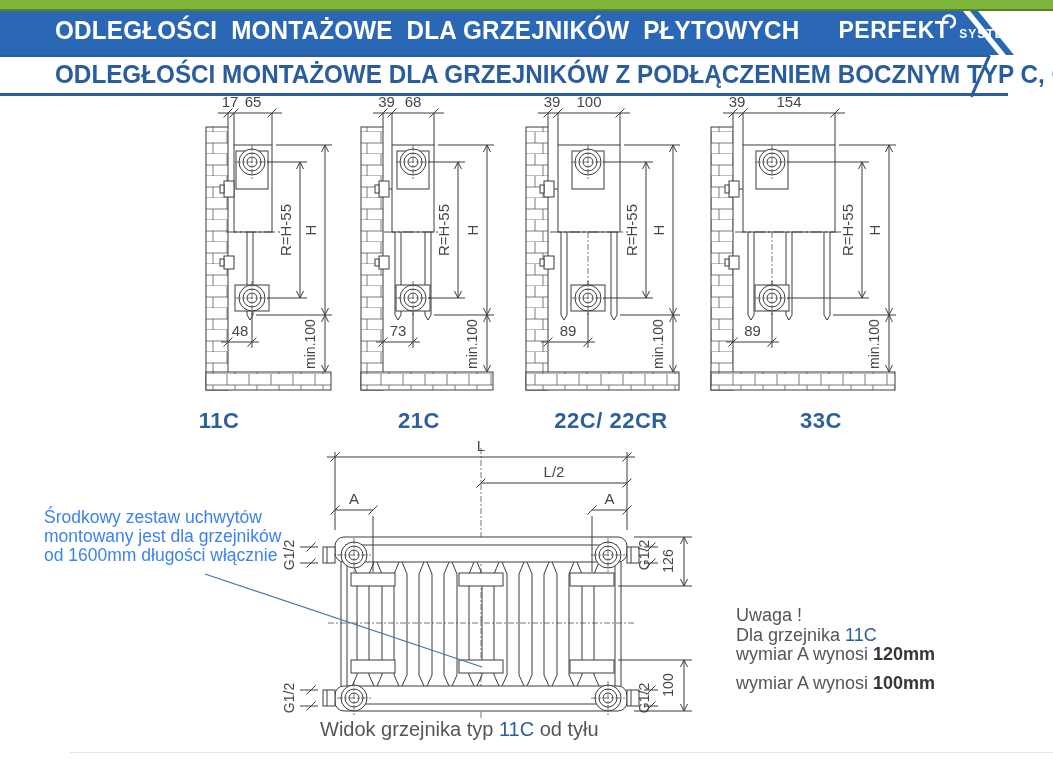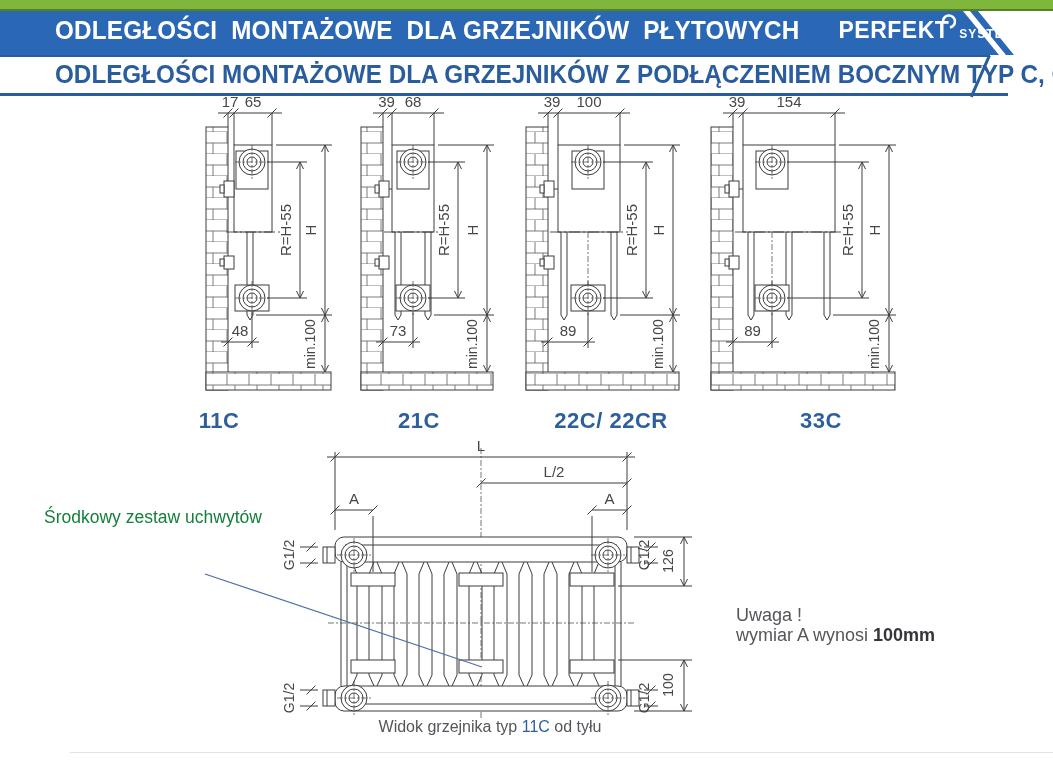--- a/index.html
+++ b/index.html
@@ -35,22 +35,22 @@
   .part{stroke:#3c3c3e;stroke-width:1;fill:#fff}
   .brick{stroke:#3c3c3e;stroke-width:1;fill:url(#brickp)}
   .dash{stroke:#3c3c3e;stroke-width:.9;fill:none;stroke-dasharray:11 3 2 3}
   .cl{stroke:#3c3c3e;stroke-width:.7;fill:none;stroke-dasharray:6 2 2 2}
   .leader{stroke:#4a6fa8;stroke-width:1.1;fill:none}
   text.dim{font-family:"Liberation Sans",sans-serif;font-size:15px;fill:#46464a;text-anchor:middle}
   text.dimsm{font-family:"Liberation Sans",sans-serif;font-size:14px;fill:#46464a;text-anchor:middle}
   text.lbl{font-family:"Liberation Sans",sans-serif;font-size:22px;font-weight:bold;
            fill:#2d5f9c;text-anchor:middle;letter-spacing:.5px}
   
-  .note-left{left:44px;top:508px;font-size:17.5px;line-height:19px;color:#15803d}
-  .caption{left:320px;top:718px;width:340px;text-align:center;font-size:16px;color:#54565a}
+  .note-left{left:44px;top:508px;font-size:17.5px;line-height:19px;color:#3b82f6}
+  .caption{left:320px;top:718px;width:340px;text-align:left;font-size:20px;color:#54565a}
   .uwaga{left:736px;top:606px;font-size:18px;line-height:19.5px;color:#54565a}
   .uwaga .title{}
   .uwaga .blk{margin-bottom:9px}
   .blue-t{color:#2d5f9c}
   .bold-v{color:#35353a;font-weight:bold}
   .faint-line{left:70px;top:752px;width:983px;height:1px;background:#e3e3e3}
 </style>
 </head>
 <body>
 
@@ -509,24 +509,28 @@
         <line x1="680.5" y1="704" x2="684" y2="711" class="ln"></line>
         <line x1="687.5" y1="704" x2="684" y2="711" class="ln"></line>
         <text x="673" y="685" class="dimsm" transform="rotate(-90 673 685)">100</text>
         <line x1="205" y1="574" x2="482" y2="667" class="leader"></line>
       </g>
     </g>
 </svg>
 
 <div class="abs note-left">
   <div>Środkowy zestaw uchwytów</div>
+  <div>montowany jest dla grzejników</div>
+  <div>od 1600mm długości włącznie</div>
 </div>
 
 <div class="abs uwaga">
   <div class="title">Uwaga !</div>
+  <div><span>Dla grzejnika </span><span class="blue-t">11C</span></div>
+  <div class="blk"><span>wymiar A wynosi </span><span class="bold-v">120mm</span></div>
   <div><span>wymiar A wynosi </span><span class="bold-v">100mm</span></div>
 </div>
 
 <div class="abs caption">
   <span>Widok grzejnika typ </span><span class="blue-t">11C</span><span> od tyłu</span>
 </div>
 
 <div class="abs faint-line"></div>
 
 </body></html>

